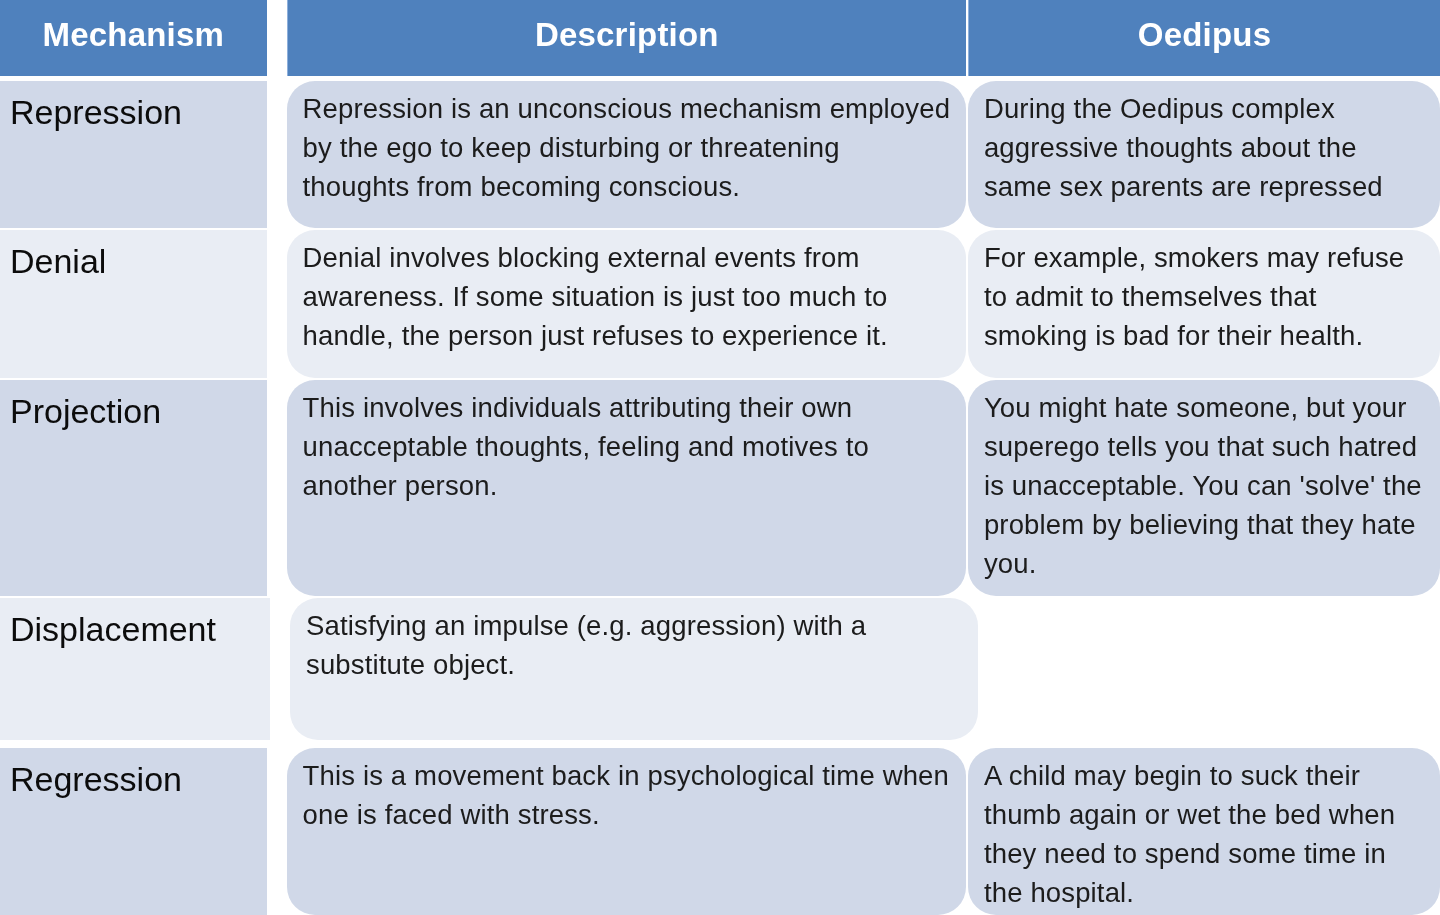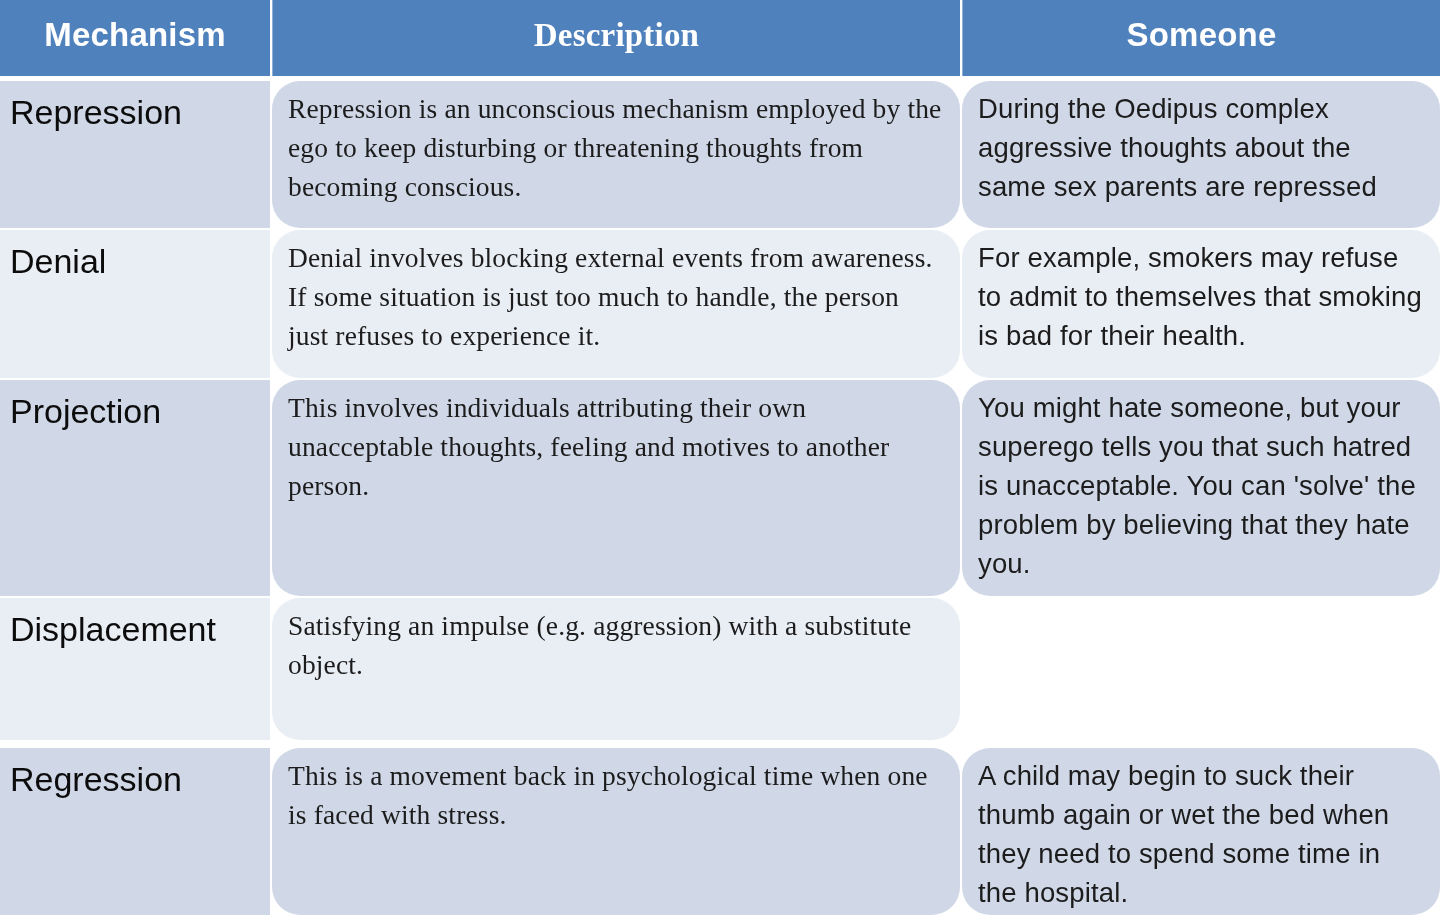--- a/index.html
+++ b/index.html
@@ -1,42 +1,42 @@
 <!DOCTYPE html>
 <html><head>
 <meta charset="utf-8">
 <style>
   html, body { margin: 0; padding: 0; }
   body { width: 1440px; height: 915px; overflow: hidden; background: #ffffff; font-family: "Liberation Sans", sans-serif; }
   .table { position: absolute; left: 0; top: 0; width: 1440px; height: 915px; }
   .row { position: absolute; left: 0; width: 1440px; display: flex; }
   .cell { box-sizing: border-box; height: 100%; }
   .c1 { width: 270px; }
-  .c2 { width: 688px; margin-left: 2px; font-family: Liberation Serif, serif; }
+  .c2 { width: 688px; margin-left: 20px; }
   .c3 { width: 478px; margin-left: 2px; }
   .header { top: 0; height: 76px; }
   .header .cell { background: #4f81bd; color: #ffffff; font-weight: bold; font-size: 33px; display: flex; align-items: center; justify-content: center; padding-bottom: 6px; letter-spacing: 0.2px; }
   .header .c2, .header .c3 { border-left: 1px solid #8eb0dc; }
   .header-line { position: absolute; left: 0; top: 76px; width: 1440px; height: 5px; background: #ffffff; }
   .dark .cell { background: #d0d8e8; }
   .light .cell { background: #e9edf4; }
   .row.body { }
   .mech { font-weight: normal; font-size: 34px; color: #0c0c0c; padding: 12px 0 0 10px; }
   .txt { font-size: 27.5px; color: #1c1c1c; line-height: 39px; padding: 8px 14px 0 16px; letter-spacing: 0.15px; border-radius: 28px; }
   .c3 .txt, .c3.txt { }
 </style>
 </head>
 <body>
 
 <div class="table">
 
   <div class="row header">
     <div class="cell c1">Mechanism</div>
     <div class="cell c2">Description</div>
-    <div class="cell c3">Someone</div>
+    <div class="cell c3">Oedipus</div>
   </div>
   <div class="header-line"></div>
 
   <div class="row body dark" style="top:81px;height:147px;">
     <div class="cell c1 mech">Repression</div>
     <div class="cell c2 txt" style="width:688px;">Repression is an unconscious mechanism employed by the ego to keep disturbing or threatening thoughts from becoming conscious.</div>
     <div class="cell c3 txt">During the Oedipus complex aggressive thoughts about the same sex parents are repressed</div>
   </div>
 
   <div class="row body dark" style="top:380px;height:216px;">

